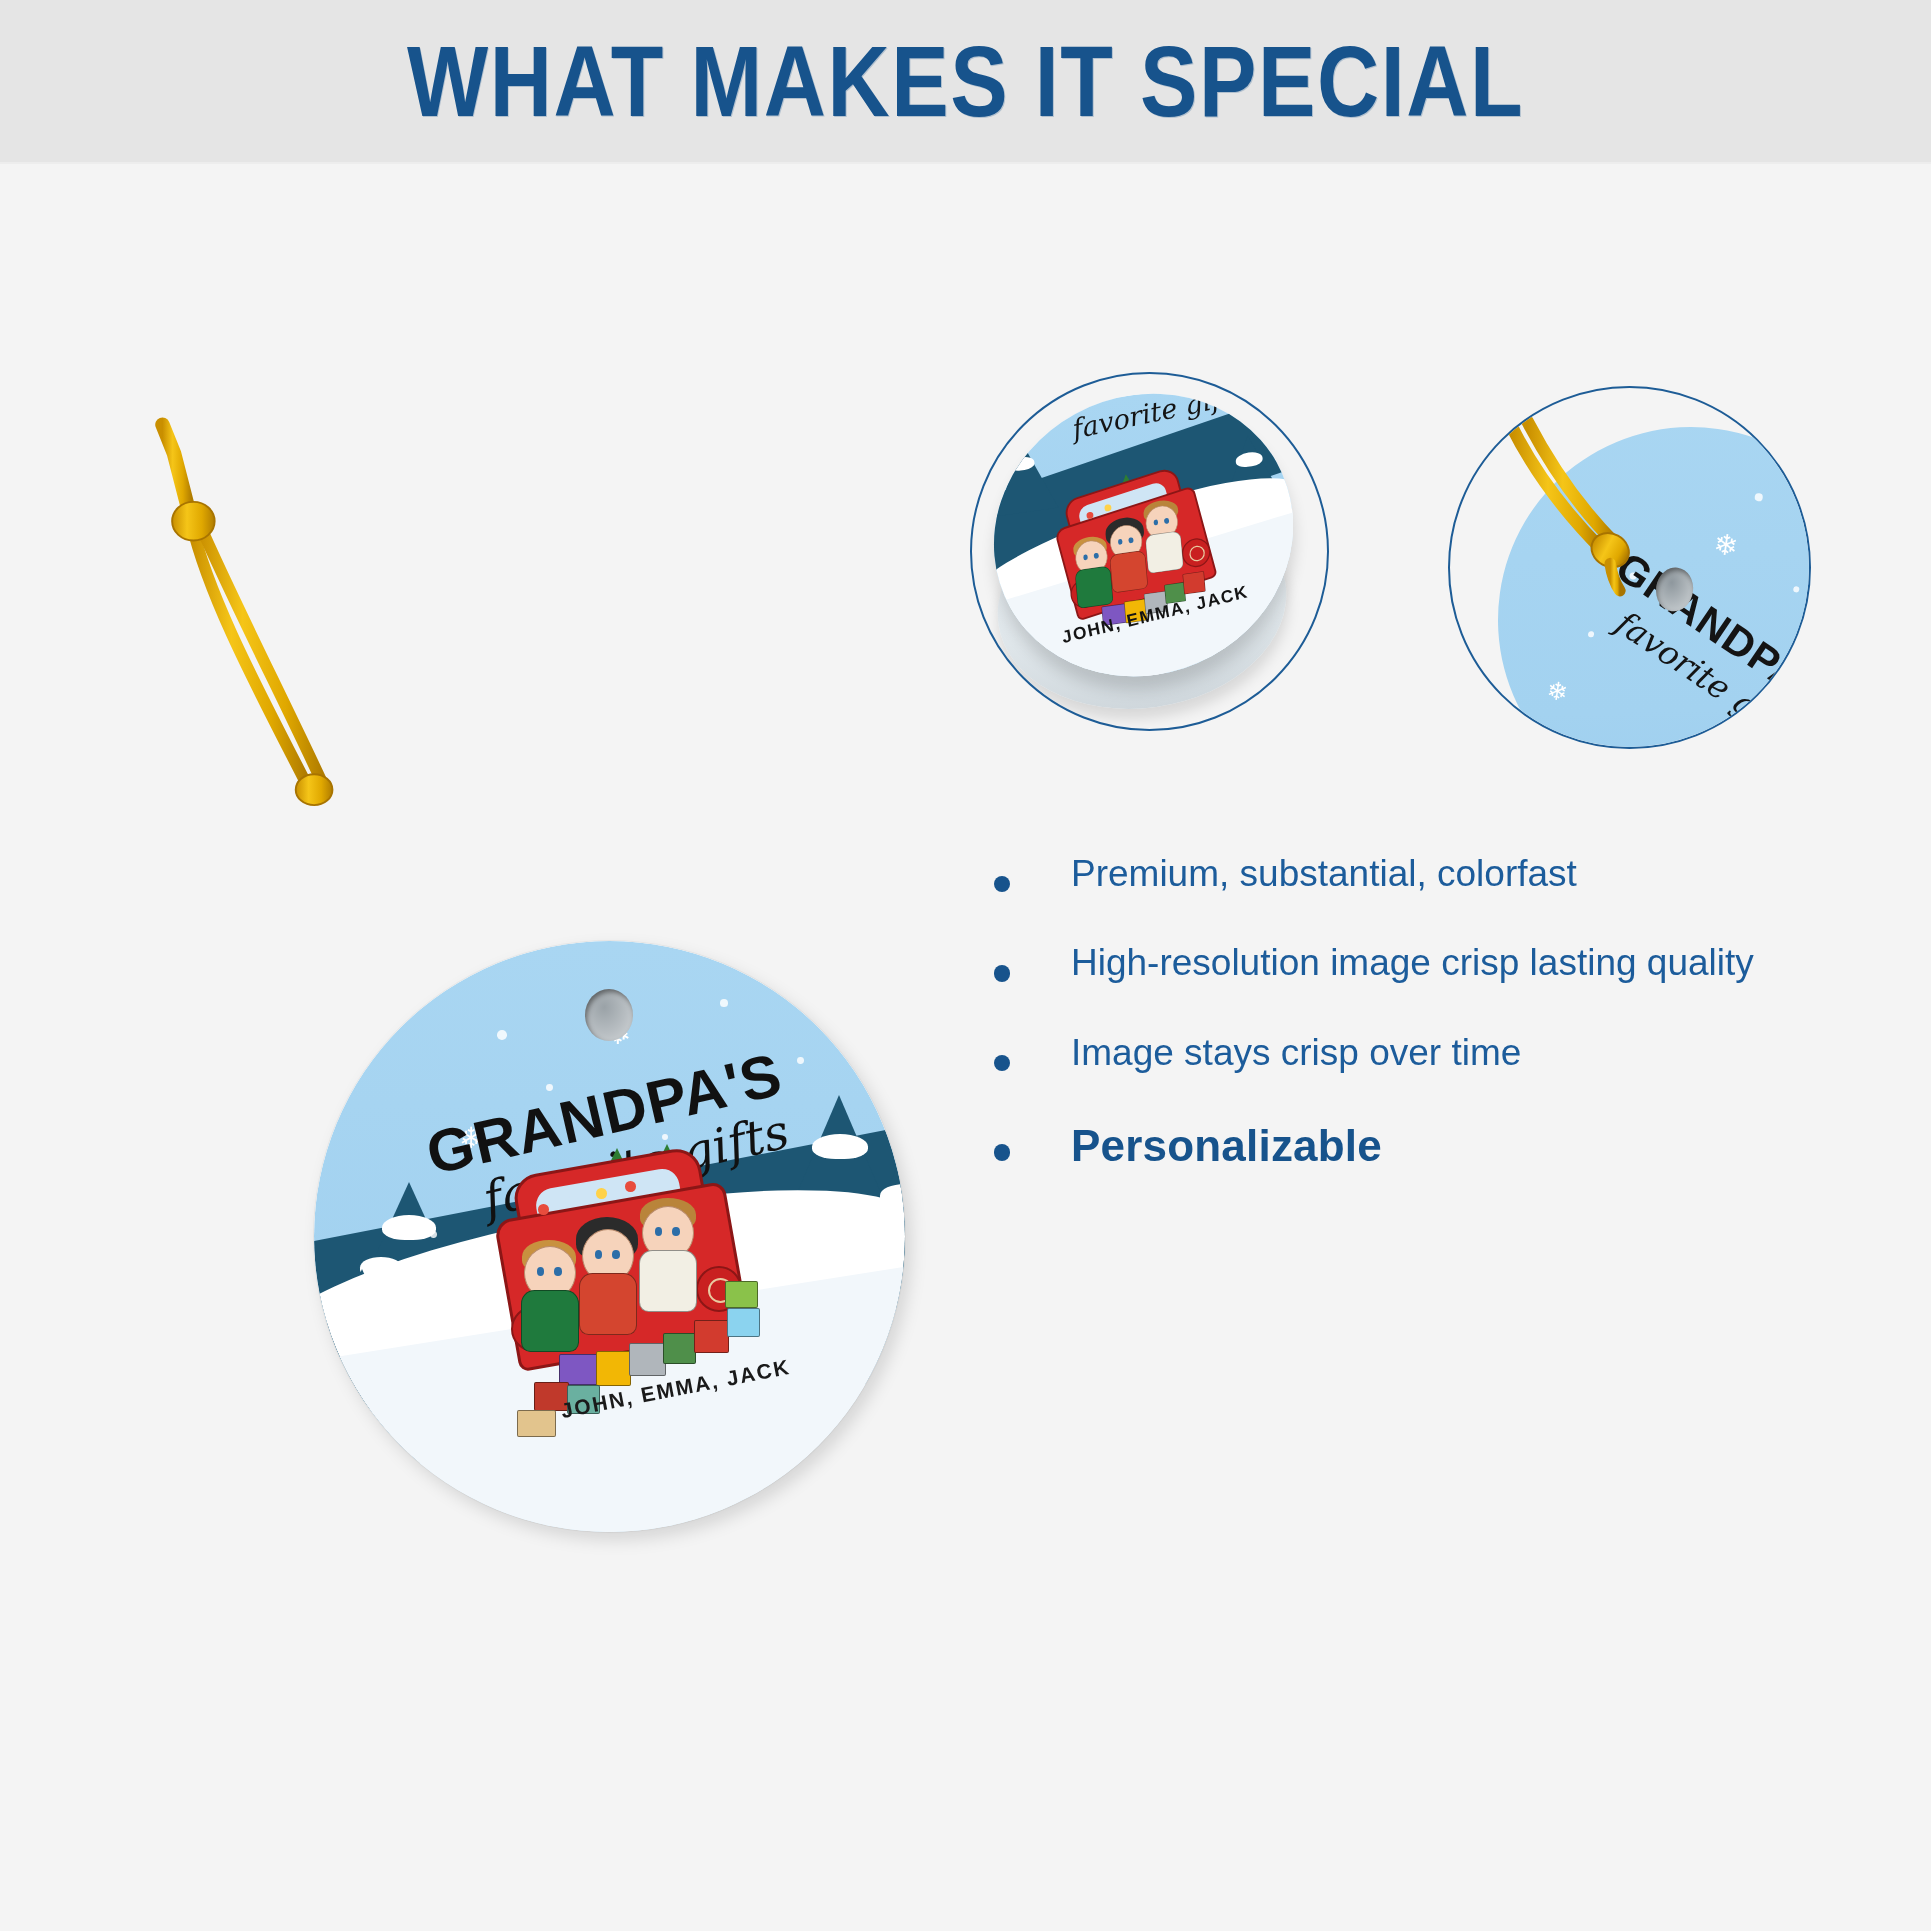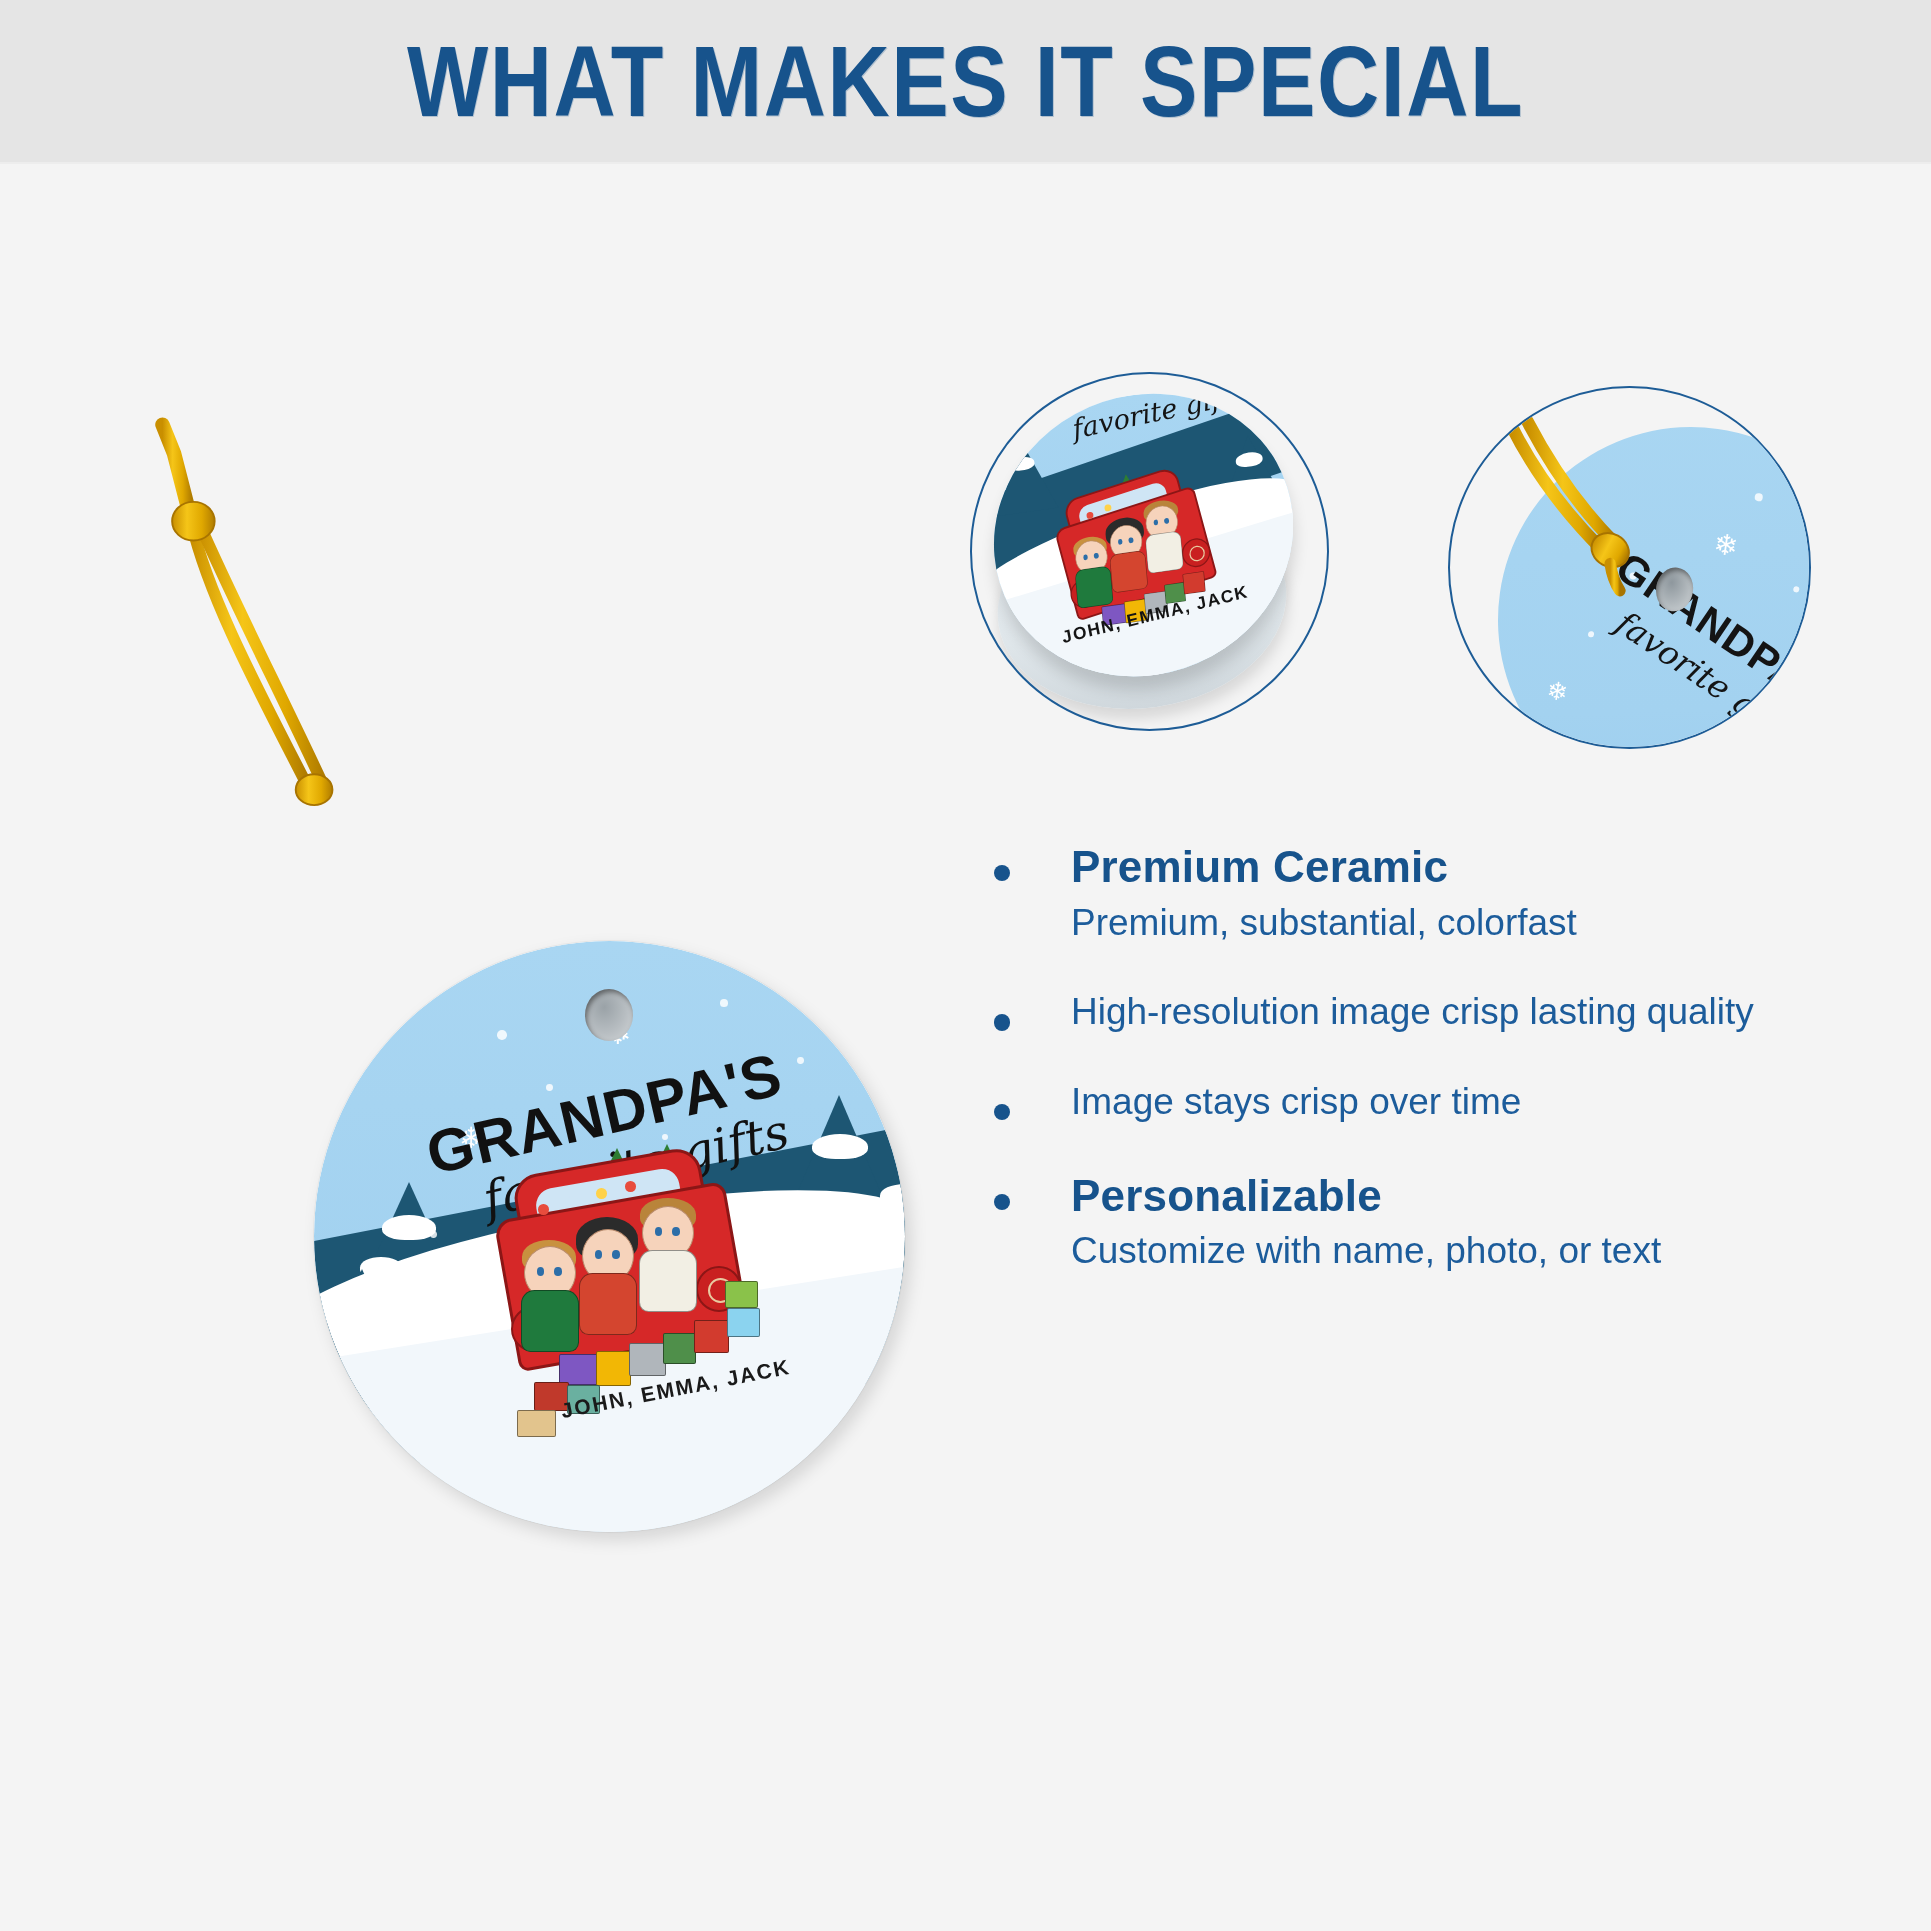--- a/index.html
+++ b/index.html
@@ -473,35 +473,33 @@
       <ellipse cx="166" cy="168" rx="20" ry="17" fill="url(#goldg2)" stroke="#a87400" stroke-width="2" transform="rotate(28 166 168)"></ellipse>
       <path d="M166 182 C 168 196, 172 204, 176 210" stroke="url(#goldg2)" stroke-width="12" fill="none" stroke-linecap="round"></path>
     </svg>
   </div>
 </div>
 
 <div id="feature-list">
 
   <div class="feature-item">
     <div class="feature-bullet"></div>
-    <div class="feature-title">Premium Ceramic</div>
     <div class="feature-desc">Premium, substantial, colorfast</div>
   </div>
 
   <div class="feature-item">
     <div class="feature-bullet"></div>
     <div class="feature-desc">High-resolution image crisp lasting quality</div>
   </div>
 
   <div class="feature-item">
     <div class="feature-bullet"></div>
     <div class="feature-desc">Image stays crisp over time</div>
   </div>
 
   <div class="feature-item">
     <div class="feature-bullet"></div>
     <div class="feature-title">Personalizable</div>
-    <div class="feature-desc">Customize with name, photo, or text</div>
   </div>
 
 
 </div>
 
 
 </body></html>

